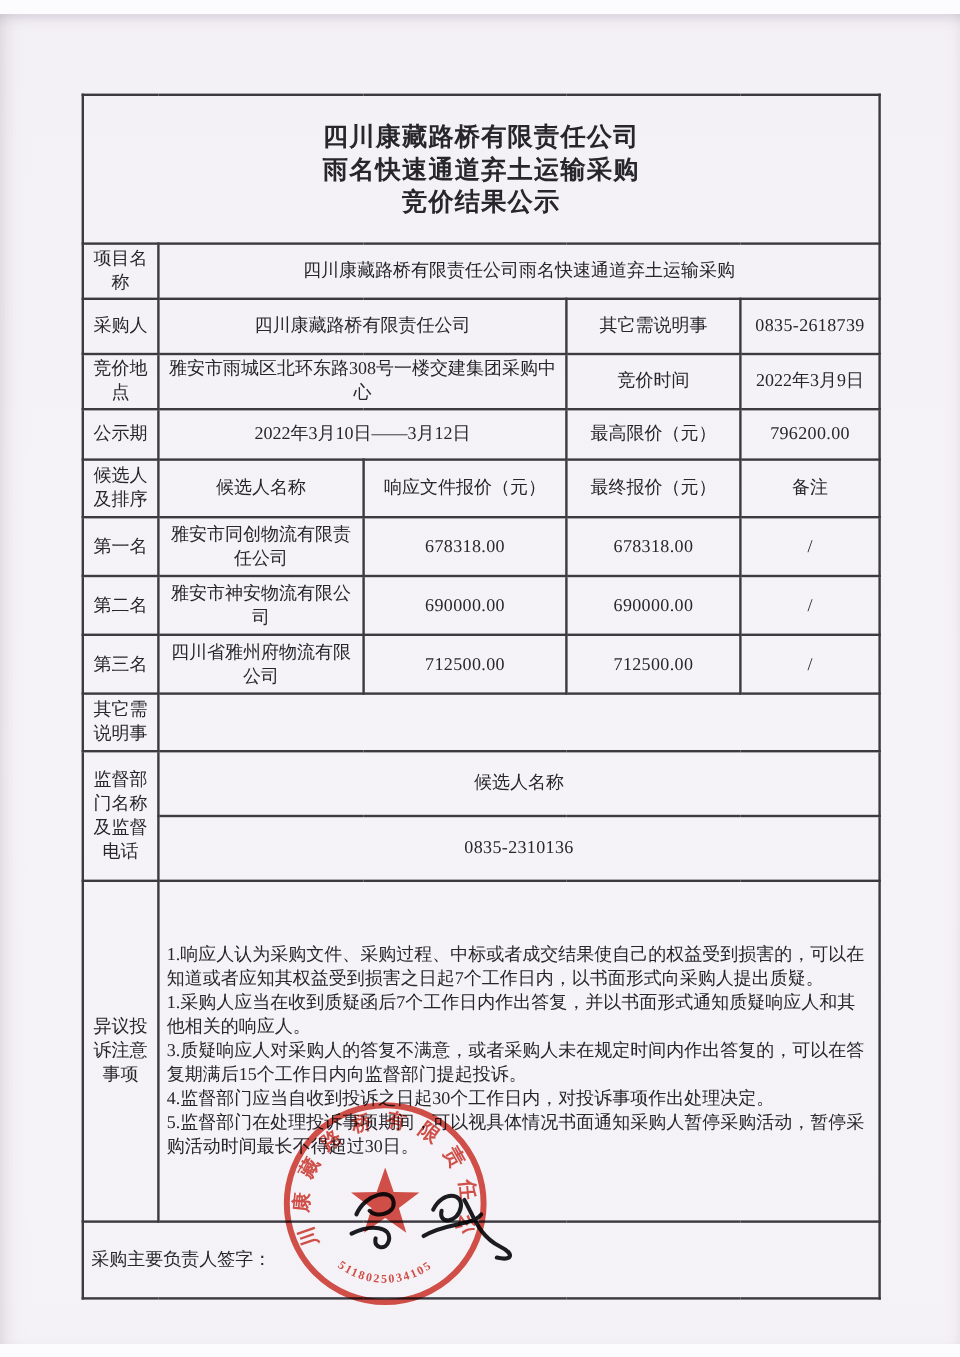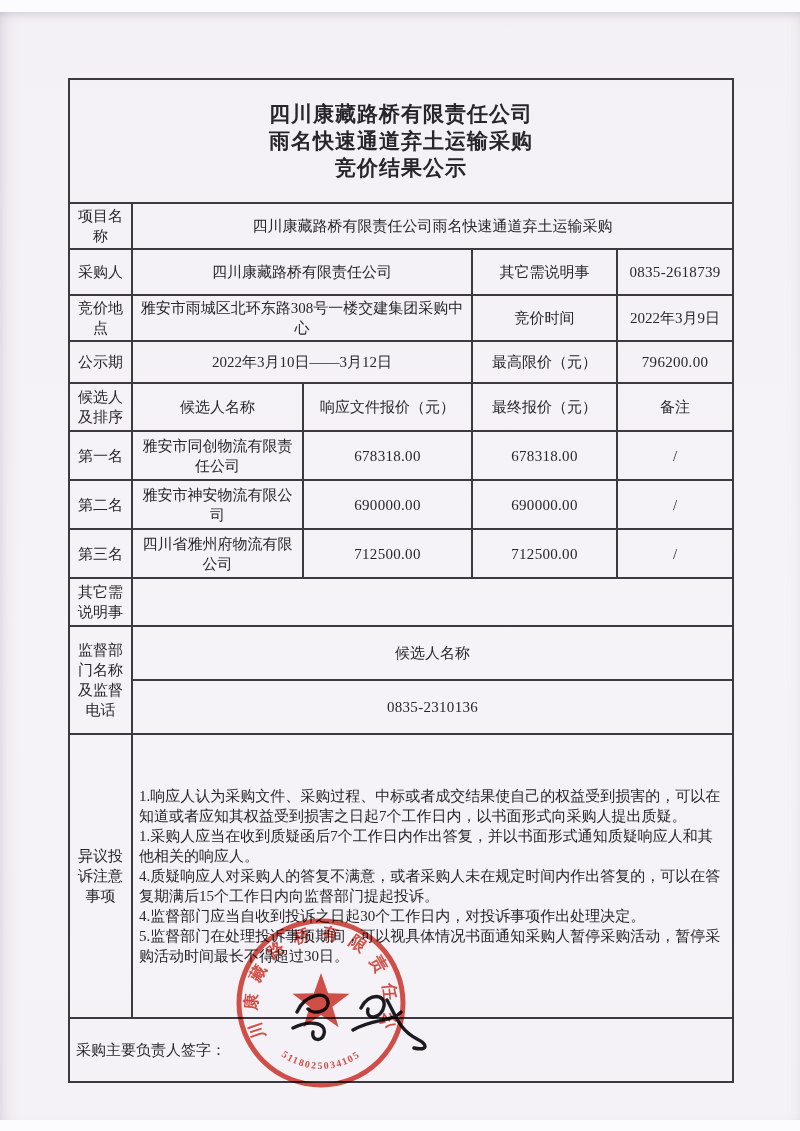--- a/index.html
+++ b/index.html
@@ -142,21 +142,21 @@
     <td colspan="4" class="val-c">候选人名称</td>
   </tr>
   <tr class="r-sup">
     <td colspan="4" class="num">0835-2310136</td>
   </tr>
   <tr class="r-obj">
     <td class="lab">异议投诉注意事项</td>
     <td colspan="4" class="obj-text">
       <div>1.响应人认为采购文件、采购过程、中标或者成交结果使自己的权益受到损害的，可以在知道或者应知其权益受到损害之日起7个工作日内，以书面形式向采购人提出质疑。</div>
       <div>1.采购人应当在收到质疑函后7个工作日内作出答复，并以书面形式通知质疑响应人和其他相关的响应人。</div>
-      <div>4.质疑响应人对采购人的答复不满意，或者采购人未在规定时间内作出答复的，可以在答复期满后15个工作日内向监督部门提起投诉。</div>
+      <div>3.质疑响应人对采购人的答复不满意，或者采购人未在规定时间内作出答复的，可以在答复期满后15个工作日内向监督部门提起投诉。</div>
       <div>4.监督部门应当自收到投诉之日起30个工作日内，对投诉事项作出处理决定。</div>
       <div>5.监督部门在处理投诉事项期间，可以视具体情况书面通知采购人暂停采购活动，暂停采购活动时间最长不得超过30日。</div>
     </td>
   </tr>
   <tr class="r-sign">
     <td colspan="5" class="sign-label">采购主要负责人签字：</td>
   </tr>
 </tbody>
   </table>
 

